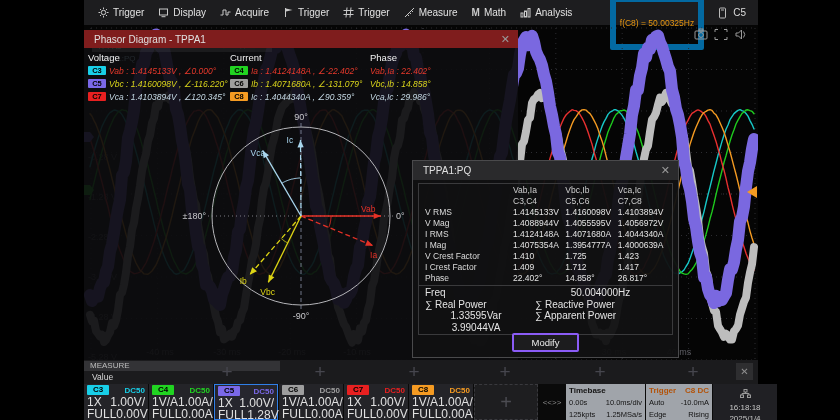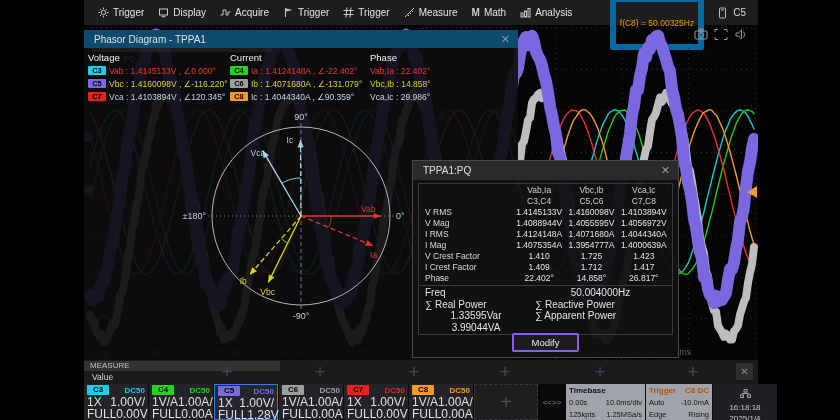--- a/index.html
+++ b/index.html
@@ -26,47 +26,47 @@
   #active-ch{font-size:10px;color:#dcdcdc;}
 
   
   #wave-svg{position:absolute;left:0;top:25px;width:674px;height:337px;}
   #grid-icons{position:absolute;left:610px;top:27px;width:56px;height:14px;}
   #grid-icons *{stroke:#9a9a9a;fill:none;stroke-width:1;}
 
   
   #phasor-panel{position:absolute;left:0;top:30px;width:434px;height:332px;
     background:rgba(13,13,15,.92);}
-  .win-header{position:absolute;left:0;top:0;right:0;height:18px;background:#0c4a6e;
+  .win-header{position:absolute;left:0;top:0;right:0;height:18px;background:#7f1d1d;
     display:flex;align-items:center;}
   .win-title{font-size:10px;color:#e0e0e0;margin-left:10px;}
   .win-close{margin-left:auto;margin-right:8px;color:#9a9a9a;font-size:11px;line-height:11px;cursor:default;}
   #ghost-window{position:absolute;left:8px;top:11px;width:180px;height:22px;opacity:.17;}
   #ghost-bar{position:absolute;left:0;top:0;width:180px;height:11px;background:#666;
     display:flex;align-items:center;}
   #ghost-title{font-size:8px;color:#9fd;margin-left:5px;}
   #ghost-x{margin-left:auto;margin-right:26px;color:#cff;font-size:8px;}
   #ghost-sub{position:absolute;left:5px;top:13px;font-size:8px;color:#8ab;}
   .pcol{position:absolute;top:22px;}
   .pcol-h{font-size:9.5px;color:#f0f0f0;height:12px;}
   .pline{display:flex;align-items:center;height:13px;white-space:nowrap;}
   .pbadge{display:inline-block;min-width:16px;padding:0 1px;height:9px;line-height:9px;
     text-align:center;font-size:7.5px;font-weight:bold;color:#000;border-radius:1px;margin-right:3px;}
-  .ptext{font-size:8.5px;}
+  .ptext{font-size:8.5px;font-style:italic;}
   #phasor-svg{position:absolute;left:0;top:0;width:434px;height:332px;}
 
   
   #pq-dialog{position:absolute;left:328px;top:160px;width:267px;height:198px;
     background:rgba(17,17,18,.96);border:1px solid #4a4a4c;box-sizing:border-box;}
   #pq-dialog .win-header{background:#2a2a2c;height:19px;}
   #pq-body{position:absolute;left:5px;right:5px;top:22px;border:1px solid #3a3a3c;}
   .pq-grid{display:grid;grid-template-columns:92px 1fr 1fr 1fr;font-size:8.5px;color:#e4e4e4;
     line-height:11px;padding:1px 2px;}
   .pq-grid .lab{text-align:left;padding-left:4px;color:#dcdcdc;}
-  .pq-grid .val{text-align:center;}
+  .pq-grid .val{text-align:left;}
   .pq-head{color:#cfcfcf;}
   #pq-sum{border-top:1px solid #3a3a3c;display:grid;grid-template-columns:110px 1fr;
     font-size:10px;line-height:11.5px;color:#e4e4e4;padding:1px 2px;}
   #pq-sum .lab{padding-left:4px;}
   #pq-sum .val{text-align:center;}
   #modify-btn{position:absolute;left:50%;transform:translateX(-50%);top:172px;
     background:#1c1c1e;border:2px solid #8b5cf6;border-radius:2px;color:#ececec;
     font-size:9.5px;padding:2px 18px;font-family:"Liberation Sans",sans-serif;}
 
   

